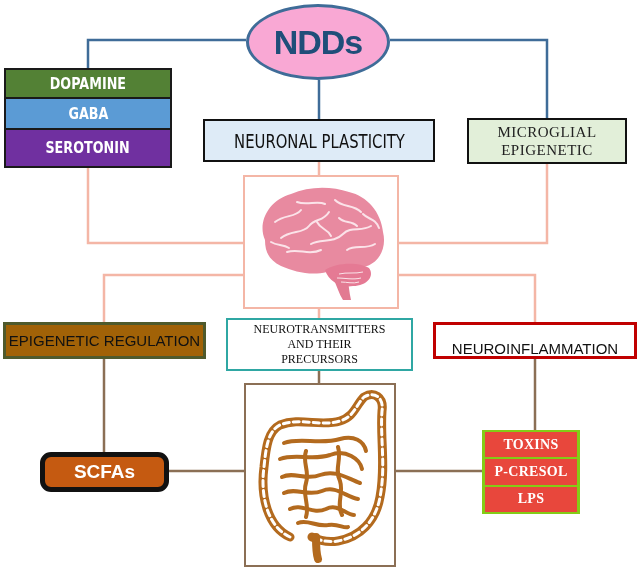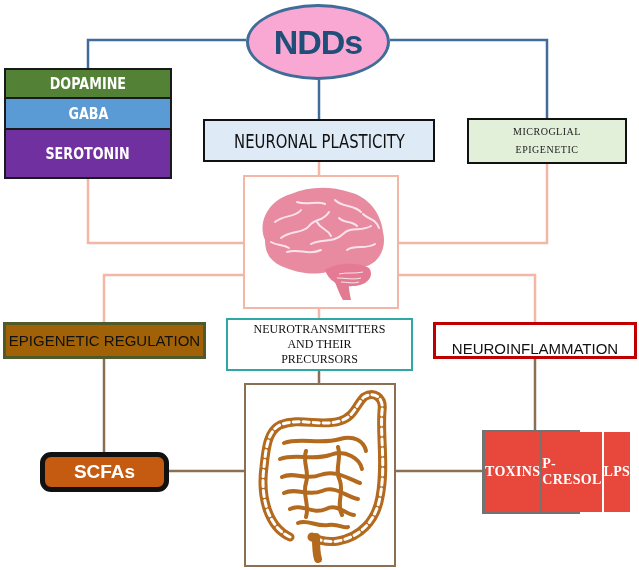--- a/index.html
+++ b/index.html
@@ -9,45 +9,45 @@
 
   
   #ndds { left: 246px; top: 4px; width: 144px; height: 76px; border: 3px solid #3f6c98; border-radius: 50%; background: #f9a8d4; }
   #ndds span { font-family: "Liberation Sans", sans-serif; font-weight: bold; font-size: 34px; color: #1f4e79; letter-spacing: -1px; }
 
   
   .nt { position: absolute; left: 4px; width: 168px; height: 31px; box-sizing: border-box; border: 2px solid #1a1a1a; display: flex; align-items: center; justify-content: center; color: #ffffff; font-family: "DejaVu Sans", sans-serif; font-weight: bold; font-size: 15px; transform-origin: center; }
   .nt span { display: inline-block; transform: scaleX(0.85); }
   #nt-dopamine { top: 68px; background: #538135; }
   #nt-gaba { top: 99px; background: #5b9bd5; border-top: none; height: 31px; }
-  #nt-serotonin { top: 130px; background: #7030a0; border-top: none; height: 49px; }
+  #nt-serotonin { top: 130px; background: #7030a0; border-top: none; height: 38px; }
 
   #plasticity { left: 203px; top: 119px; width: 232px; height: 43px; border: 2.5px solid #111; background: #deebf7; }
   #plasticity span { font-family: "DejaVu Sans", sans-serif; font-size: 19px; color: #111; transform: scaleX(0.78); display: inline-block; white-space: nowrap; }
 
   #microglial { left: 467px; top: 118px; width: 160px; height: 46px; border: 2.5px solid #111; background: #e2efd9; flex-direction: column; }
-  #microglial span { font-family: "Liberation Serif", serif; font-size: 10px; color: #222; line-height: 18px; letter-spacing: 0.5px; }
+  #microglial span { font-family: "Liberation Serif", serif; font-size: 15px; color: #222; line-height: 18px; letter-spacing: 0.5px; }
 
   #brain-frame { left: 243px; top: 175px; width: 156px; height: 134px; border: 2px solid #f4b6a6; background: #fff; }
 
   #epigenetic { left: 3px; top: 322px; width: 203px; height: 37px; border: 3px solid #4f5a2c; background: #a16207; }
   #epigenetic span { font-family: "Liberation Sans", sans-serif; font-size: 15px; color: #111; }
 
   #neurotrans { left: 226px; top: 318px; width: 187px; height: 53px; border: 2.5px solid #2fa7a3; background: #fff; flex-direction: column; }
   #neurotrans span { font-family: "Liberation Serif", serif; font-size: 12px; color: #111; line-height: 15px; }
 
   #neuroinfl { left: 433px; top: 322px; width: 204px; height: 37px; border: 3px solid #c00000; background: #fff; }
   #neuroinfl span { font-family: "Liberation Sans", sans-serif; font-size: 15px; color: #111; margin-top: 16px; }
 
   #gut-frame { left: 244px; top: 383px; width: 152px; height: 184px; border: 2px solid #8b6f55; background: #fff; }
 
   #scfas { left: 40px; top: 452px; width: 129px; height: 40px; border: 5px solid #111; border-radius: 11px; background: #c55a11; }
   #scfas span { font-family: "Liberation Sans", sans-serif; font-weight: bold; font-size: 19px; color: #fff; }
 
-  #toxins-stack { position: absolute; left: 482px; top: 430px; width: 98px; height: 84px; background: #737373; box-sizing: border-box; padding: 2px 3px; display: flex; flex-direction: row; gap: 2px; }
+  #toxins-stack { position: absolute; left: 482px; top: 430px; width: 98px; height: 84px; background: #84cc16; box-sizing: border-box; padding: 2px 3px; display: flex; flex-direction: column; gap: 2px; }
   .tox { flex: 1; background: #e8473c; display: flex; align-items: center; justify-content: center; color: #fff; font-family: "Liberation Serif", serif; font-weight: bold; font-size: 14px; letter-spacing: 0.3px; }
 </style>
 </head>
 <body>
 
 <svg id="wires" width="639" height="570">
 
   <g stroke="#3f6c98" stroke-width="2.5" fill="none">
     <polyline points="246,40 88,40 88,68"></polyline>
     <polyline points="390,40 547,40 547,118"></polyline>

